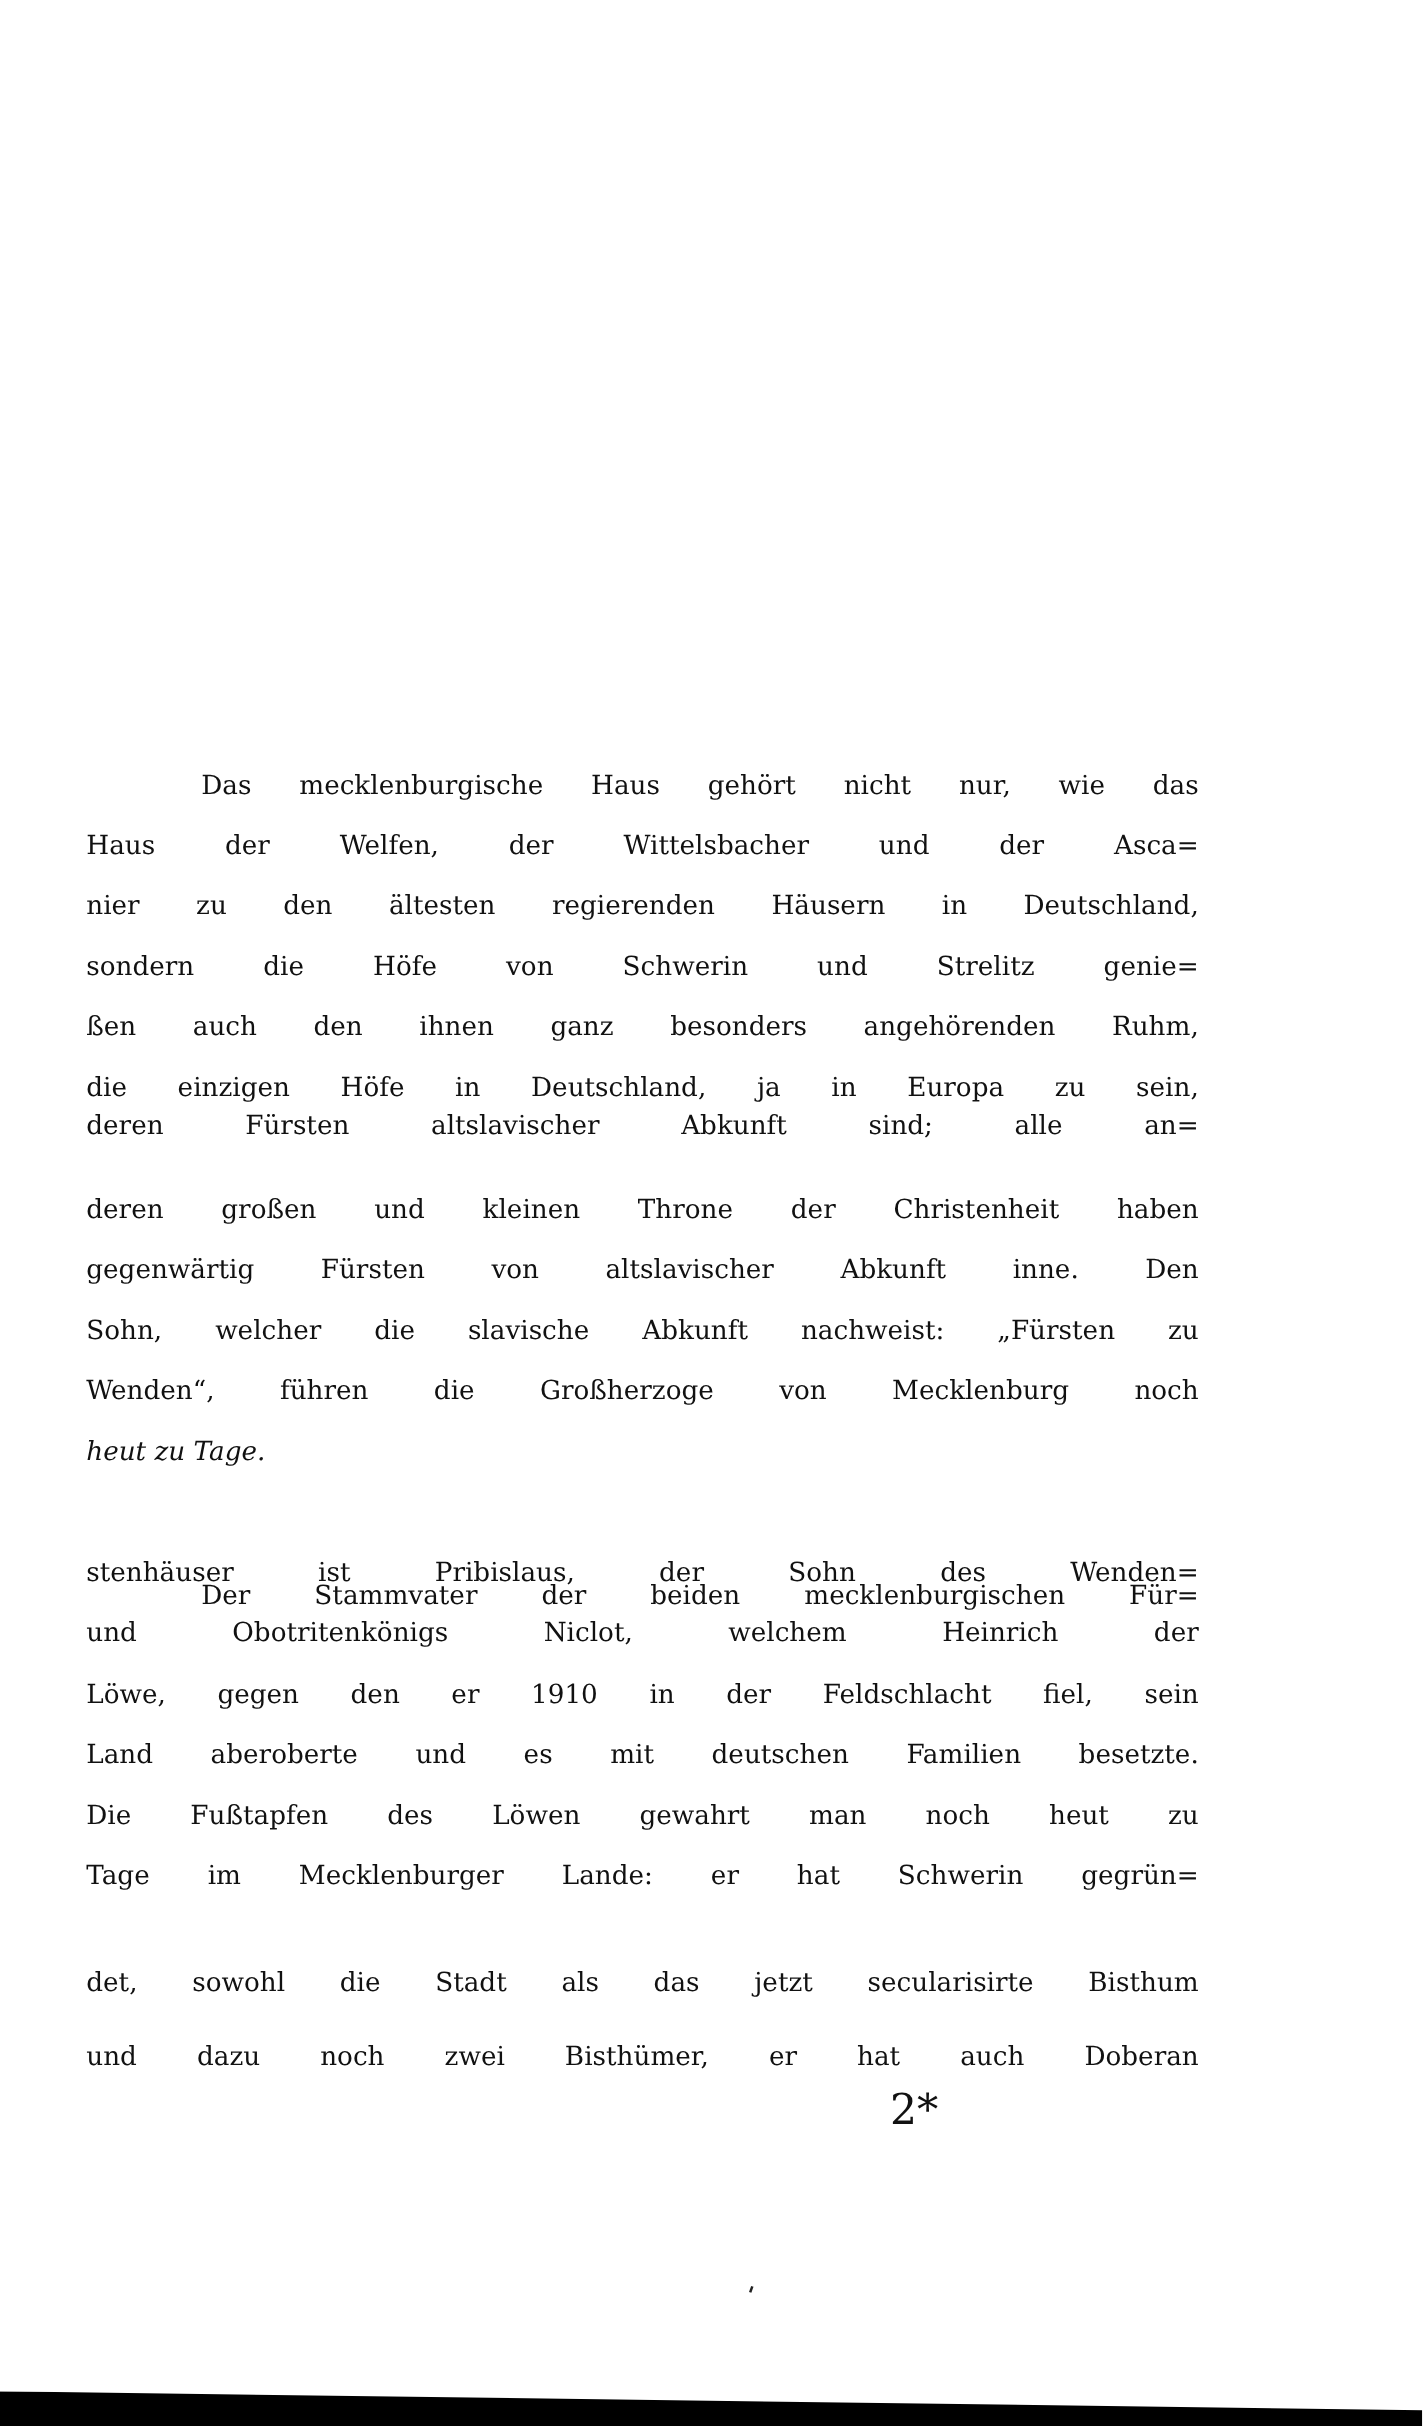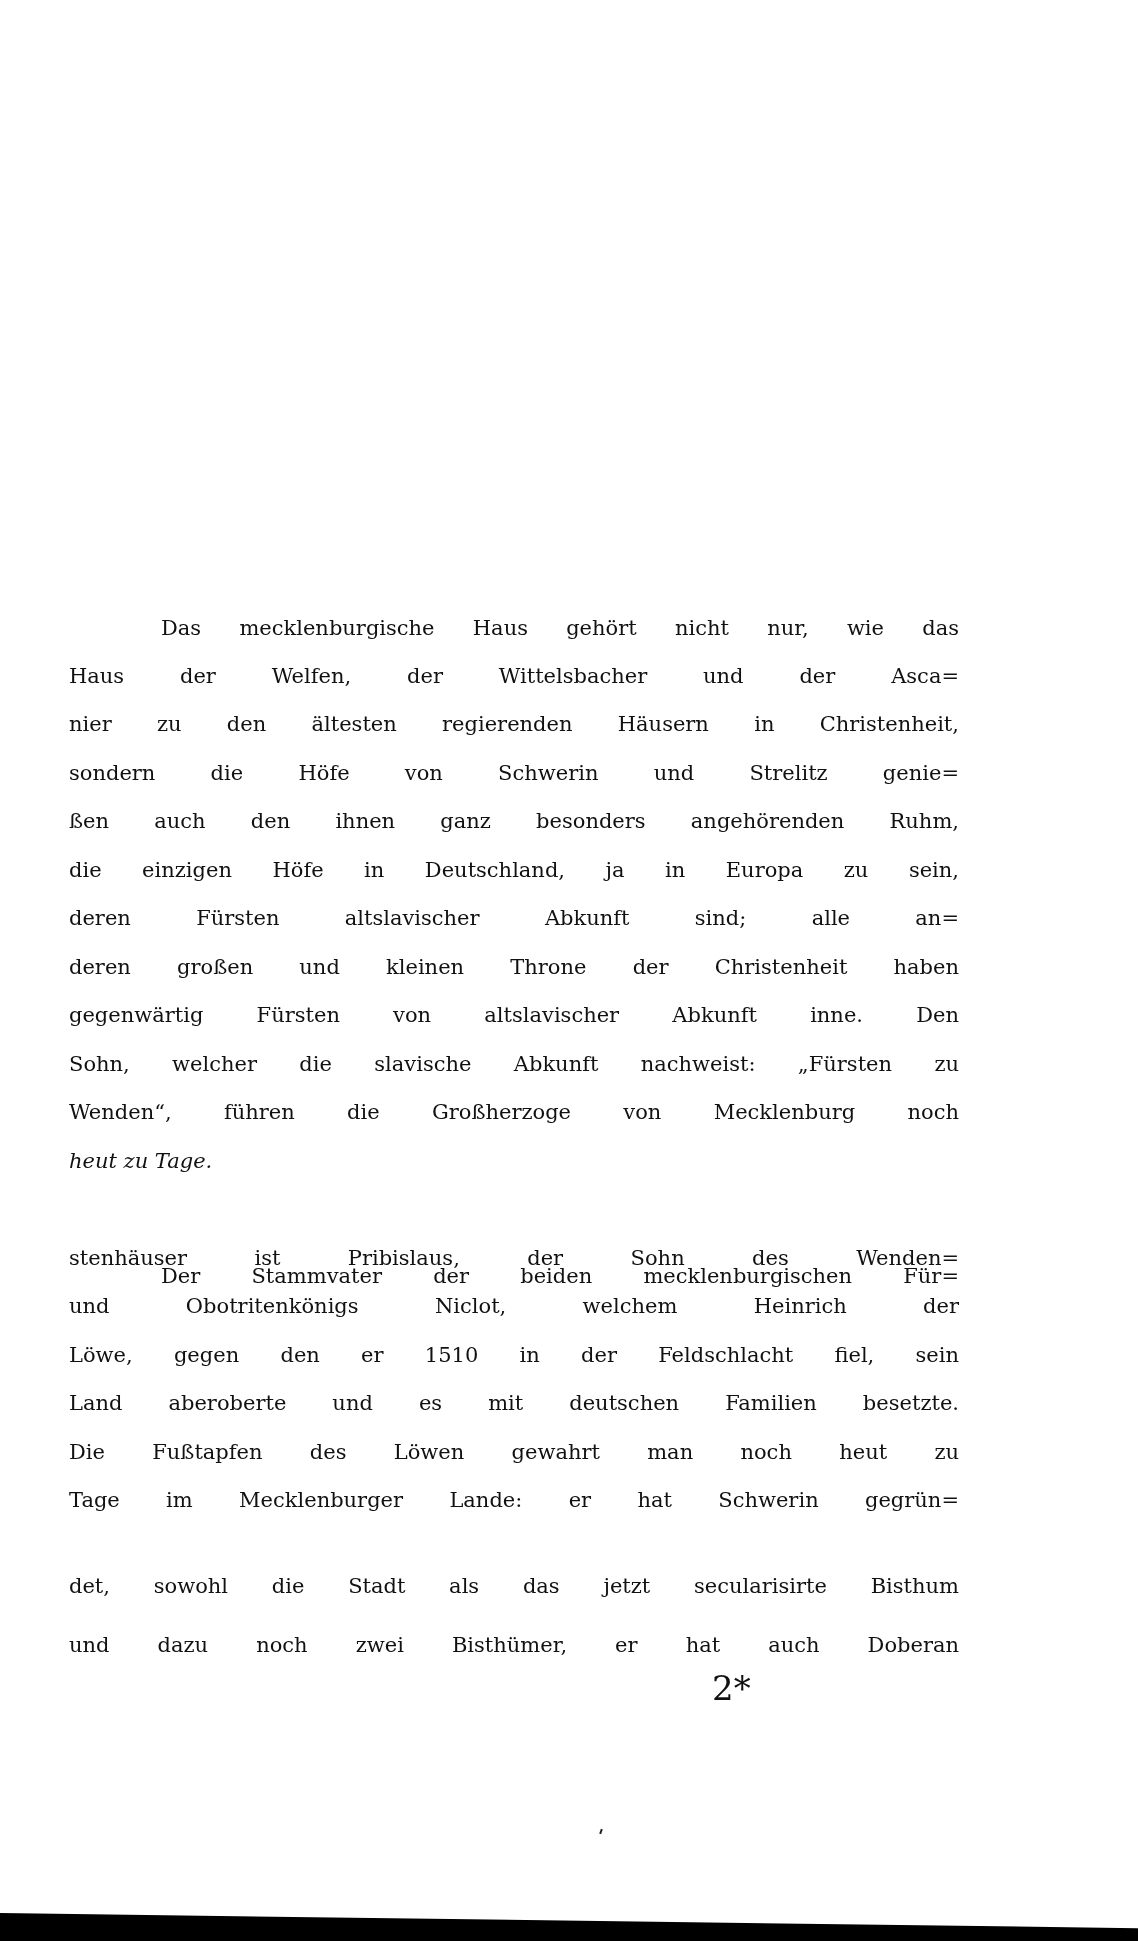--- a/index.html
+++ b/index.html
@@ -10,34 +10,34 @@
   .pagenum{position:absolute;left:712px;top:1668px;font-size:34px;line-height:40px;}
   .speck{position:absolute;left:600px;top:1829px;width:2px;height:5px;background:#222;transform:rotate(20deg);}
   .band{position:absolute;left:0;top:1913px;width:1138px;height:40px;background:#000;clip-path:polygon(0 0,100% 38%,100% 100%,0 100%);}
 </style>
 </head>
 <body>
 
 <div>
   <div class="line indent" style="top:604px">Das mecklenburgische Haus gehört nicht nur, wie das</div>
   <div class="line" style="top:652px">Haus der Welfen, der Wittelsbacher und der Asca=</div>
-  <div class="line" style="top:700px">nier zu den ältesten regierenden Häusern in Christenheit,</div>
+  <div class="line" style="top:700px">nier zu den ältesten regierenden Häusern in Deutschland,</div>
   <div class="line" style="top:749px">sondern die Höfe von Schwerin und Strelitz genie=</div>
   <div class="line" style="top:797px">ßen auch den ihnen ganz besonders angehörenden Ruhm,</div>
   <div class="line" style="top:846px">die einzigen Höfe in Deutschland, ja in Europa zu sein,</div>
-  <div class="line" style="top:894px">deren Fürsten altslavischer Abkunft sind; alle an=</div>
+  <div class="line" style="top:876px">deren Fürsten altslavischer Abkunft sind; alle an=</div>
   <div class="line" style="top:943px">deren großen und kleinen Throne der Christenheit haben</div>
   <div class="line" style="top:991px">gegenwärtig Fürsten von altslavischer Abkunft inne. Den</div>
   <div class="line" style="top:1040px">Sohn, welcher die slavische Abkunft nachweist: „Fürsten zu</div>
   <div class="line" style="top:1088px">Wenden“, führen die Großherzoge von Mecklenburg noch</div>
   <div class="line last" style="top:1137px">heut zu Tage.</div>
   <div class="line indent" style="top:1252px">Der Stammvater der beiden mecklenburgischen Für=</div>
   <div class="line" style="top:1234px">stenhäuser ist Pribislaus, der Sohn des Wenden=</div>
   <div class="line" style="top:1282px">und Obotritenkönigs Niclot, welchem Heinrich der</div>
-  <div class="line" style="top:1331px">Löwe, gegen den er 1510 in der Feldschlacht fiel, sein</div>
+  <div class="line" style="top:1331px">Löwe, gegen den er 1910 in der Feldschlacht fiel, sein</div>
   <div class="line" style="top:1379px">Land aberoberte und es mit deutschen Familien besetzte.</div>
   <div class="line" style="top:1428px">Die Fußtapfen des Löwen gewahrt man noch heut zu</div>
   <div class="line" style="top:1476px">Tage im Mecklenburger Lande: er hat Schwerin gegrün=</div>
   <div class="line" style="top:1562px">det, sowohl die Stadt als das jetzt secularisirte Bisthum</div>
   <div class="line" style="top:1621px">und dazu noch zwei Bisthümer, er hat auch Doberan</div>
   <div class="pagenum">2*</div>
   <div class="speck"></div>
   <div class="band"></div>
 </div>
 

